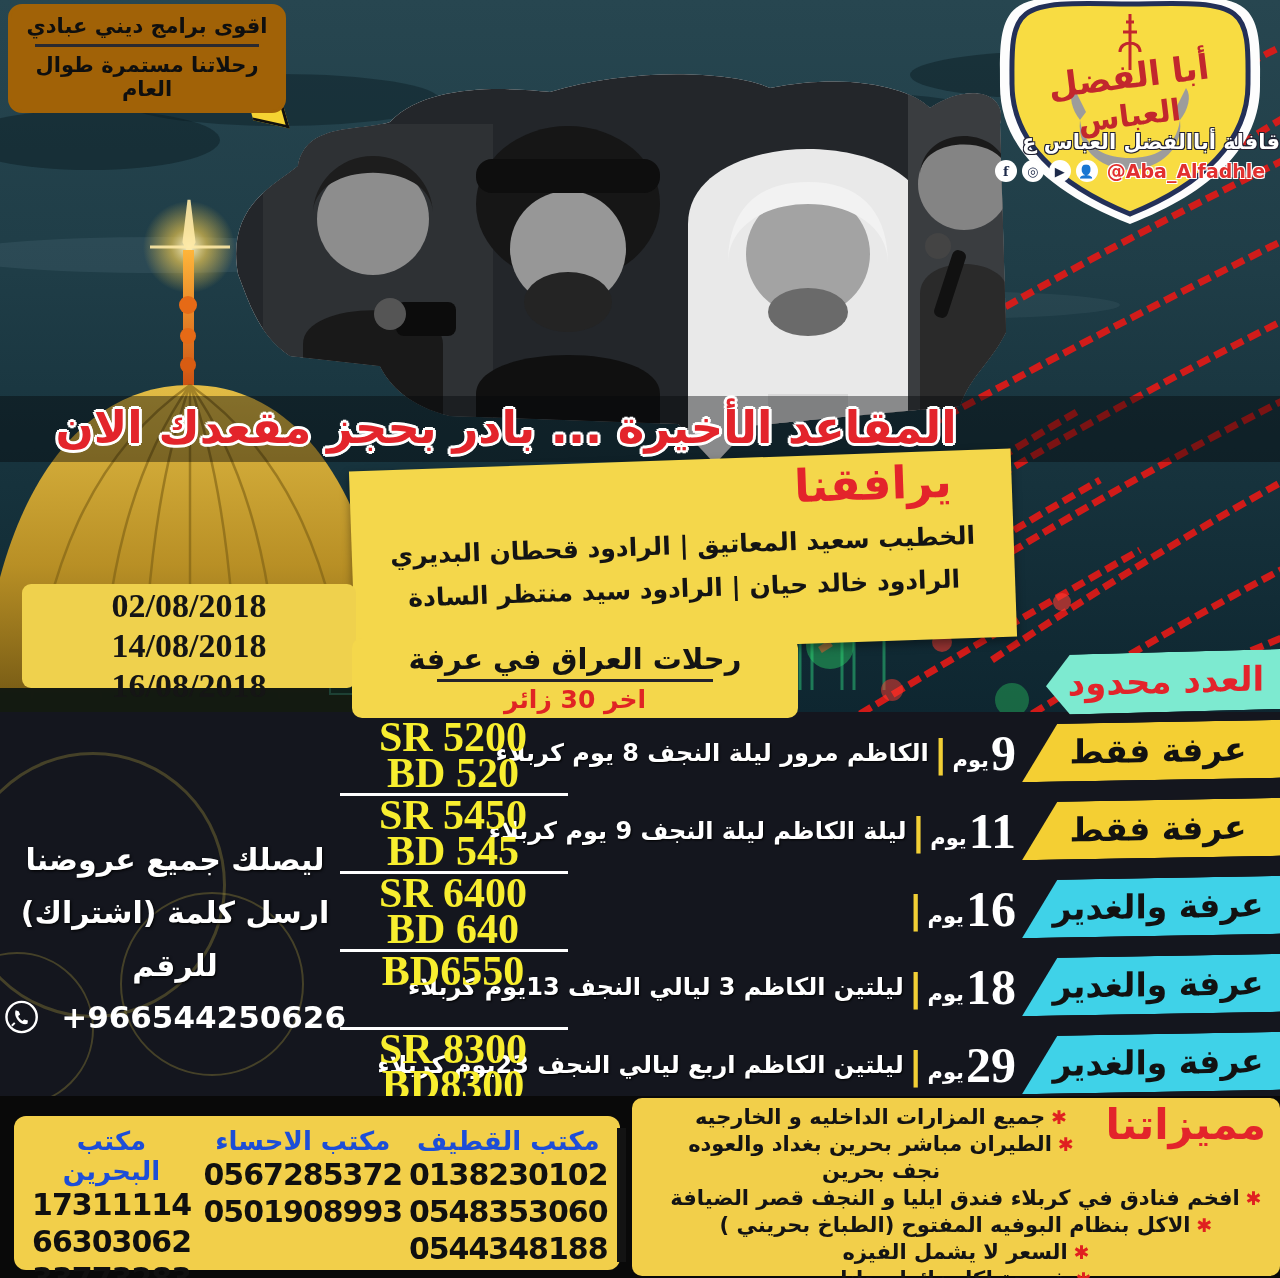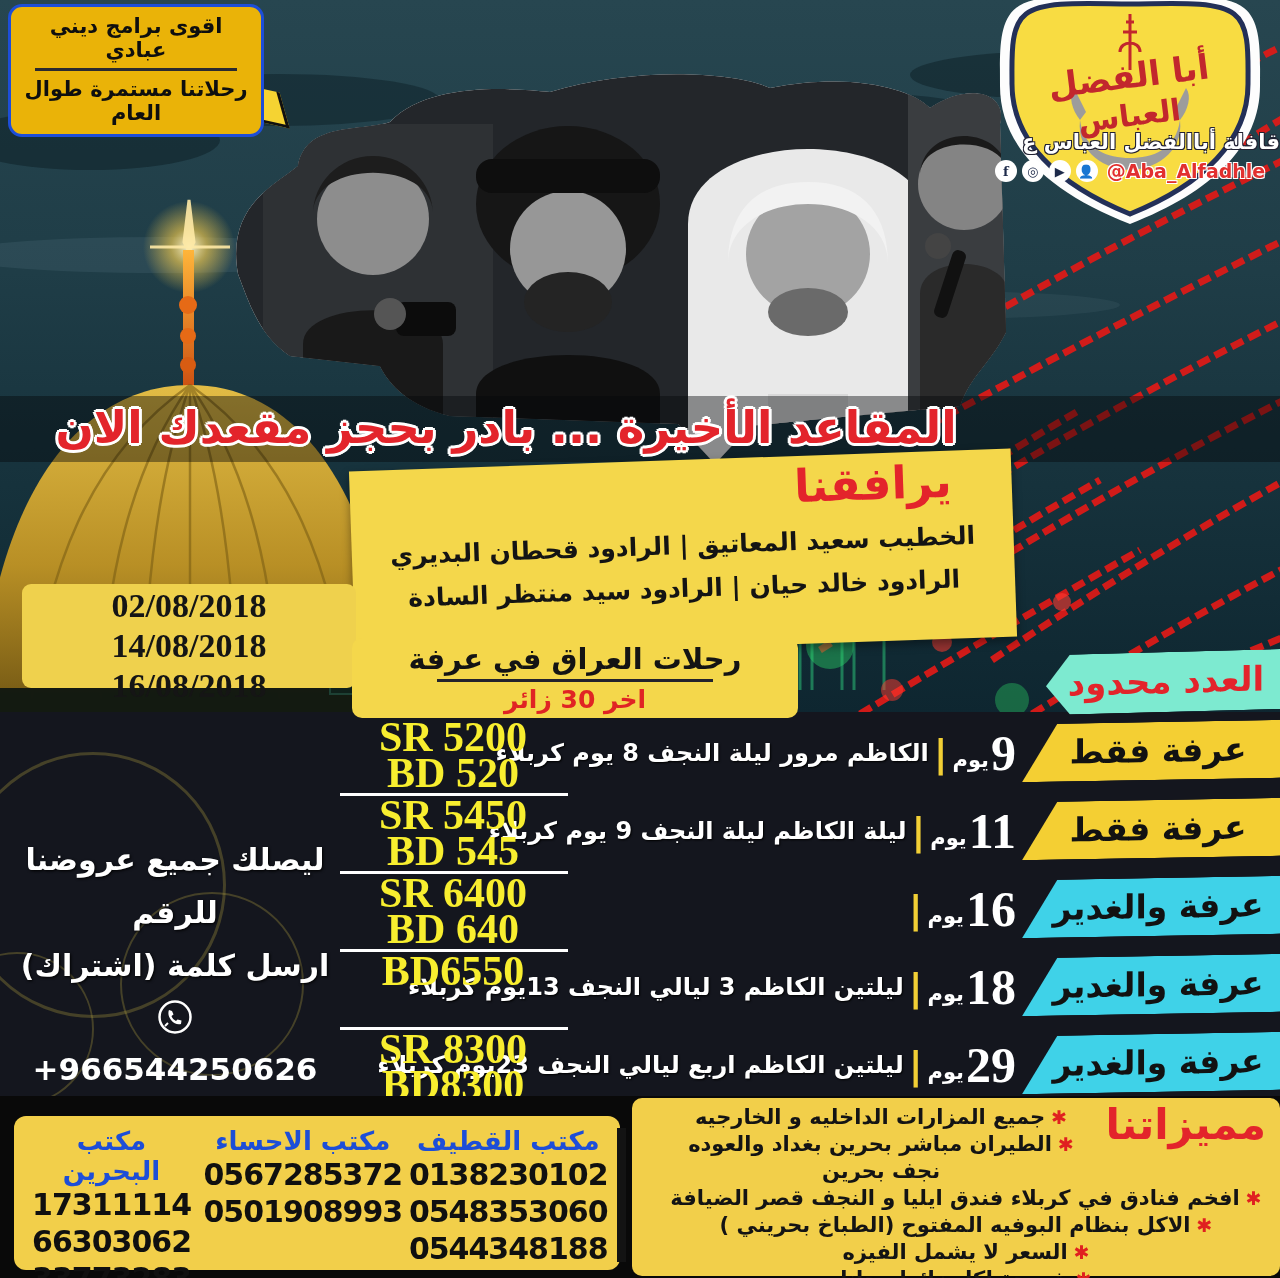--- a/index.html
+++ b/index.html
@@ -10,21 +10,21 @@
   .sky{position:absolute;top:0;left:0;width:1280px;height:714px;
     background:linear-gradient(180deg,#274650 0%,#1f3d47 38%,#16323c 68%,#0e2630 100%);}
   .decor{position:absolute;top:0;left:0;z-index:1;}
 
   
   .list-panel{position:absolute;top:712px;left:0;width:1280px;height:386px;background:#14161e;z-index:2;}
   .swirl{position:absolute;border:3px solid rgba(160,145,60,.35);border-radius:50%;z-index:0;}
   .bottom-strip{position:absolute;top:1096px;left:0;width:1280px;height:182px;background:#090909;z-index:2;}
 
   
-  .promo{position:absolute;left:8px;top:4px;width:256px;background:#eab308;border:3px solid #1d4ed8;
+  .promo{position:absolute;left:8px;top:4px;width:278px;background:#a16207;border:3px solid #a16207;
     border-radius:14px;z-index:7;padding:7px 6px 9px;box-sizing:border-box;text-align:center;direction:rtl;}
   .promo .l{font-size:21px;font-weight:bold;color:#0f0f0f;}
   .promo .div{border-top:3px solid #2a2a30;margin:6px 18px;}
   .promo-tail{position:absolute;left:250px;top:88px;width:30px;height:34px;background:#f5d332;
     border-right:3px solid #101010;border-bottom:3px solid #101010;
     transform:skewX(28deg) rotate(14deg);z-index:6;}
 
   
   .logo{position:absolute;left:980px;top:-8px;width:300px;height:236px;z-index:7;}
   .logo-name{position:absolute;left:0;top:138px;width:100%;color:#fff;
@@ -86,21 +86,21 @@
   .pkg-desc{font-size:24px;font-weight:bold;text-shadow:1px 1px 2px #000;}
   .pkg-price{position:absolute;left:342px;top:1px;width:222px;text-align:center;color:#f8ee2f;
     font-family:"Liberation Serif",serif;font-weight:bold;font-size:42px;line-height:36px;}
   .sepline{position:absolute;left:340px;bottom:-4px;width:228px;height:3px;background:#fff;}
 
   
   .subscribe{position:absolute;left:4px;top:824px;width:342px;z-index:3;text-align:center;
     color:#fff;direction:rtl;}
   .sub-line{font-size:30px;font-weight:bold;margin-top:18px;text-shadow:1px 1px 3px #000;}
   .sub-phone{direction:ltr;margin-top:16px;font-size:31px;font-weight:bold;display:flex;
-    align-items:center;justify-content:space-between;gap:16px;flex-direction:column;}
+    align-items:center;justify-content:space-between;gap:22px;}
 
   
   .offices{position:absolute;left:14px;top:1116px;width:606px;height:154px;background:#f2cf4a;
     border-radius:12px;z-index:3;direction:rtl;box-sizing:border-box;padding:10px 12px;}
   .off-grid{display:grid;grid-template-columns:1.05fr 1.05fr .9fr;column-gap:6px;text-align:center;}
   .off-name{font-size:26px;font-weight:bold;color:#1d4ed8;}
   .off-num{font-size:30px;font-weight:bold;color:#101010;line-height:37px;letter-spacing:-1px;}
   .office-bar{position:absolute;left:617px;top:1128px;width:9px;height:134px;background:#131313;z-index:4;}
 
   
@@ -390,22 +390,22 @@
       </div>
       <div class="pkg-price">
         <div>SR 8300</div>
         <div>BD8300</div>
       </div>
     </div>
   </div>
 
   <div class="subscribe">
     <div class="sub-line">ليصلك جميع عروضنا</div>
+    <div class="sub-line">ارسل كلمة (اشتراك)</div>
     <div class="sub-line">للرقم</div>
-    <div class="sub-line">ارسل كلمة (اشتراك)</div>
     <div class="sub-phone">
       <svg width="36" height="36" viewBox="0 0 36 36">
         <circle cx="18" cy="18" r="15.5" fill="none" stroke="#fff" stroke-width="2.5"></circle>
         <path d="M12 11 C 11 13 11 17 14 21 C 17 25 21 26 24 25 L 24.5 21.5 L 20.5 20.5 L 19 22
                  C 17 21 15 19 14.5 17 L 16.5 15.5 L 15 12 Z" fill="#fff"></path>
         <path d="M8 27 L 11 24" stroke="#fff" stroke-width="2"></path>
       </svg>
       <span>+966544250626</span>
     </div>
   </div>

